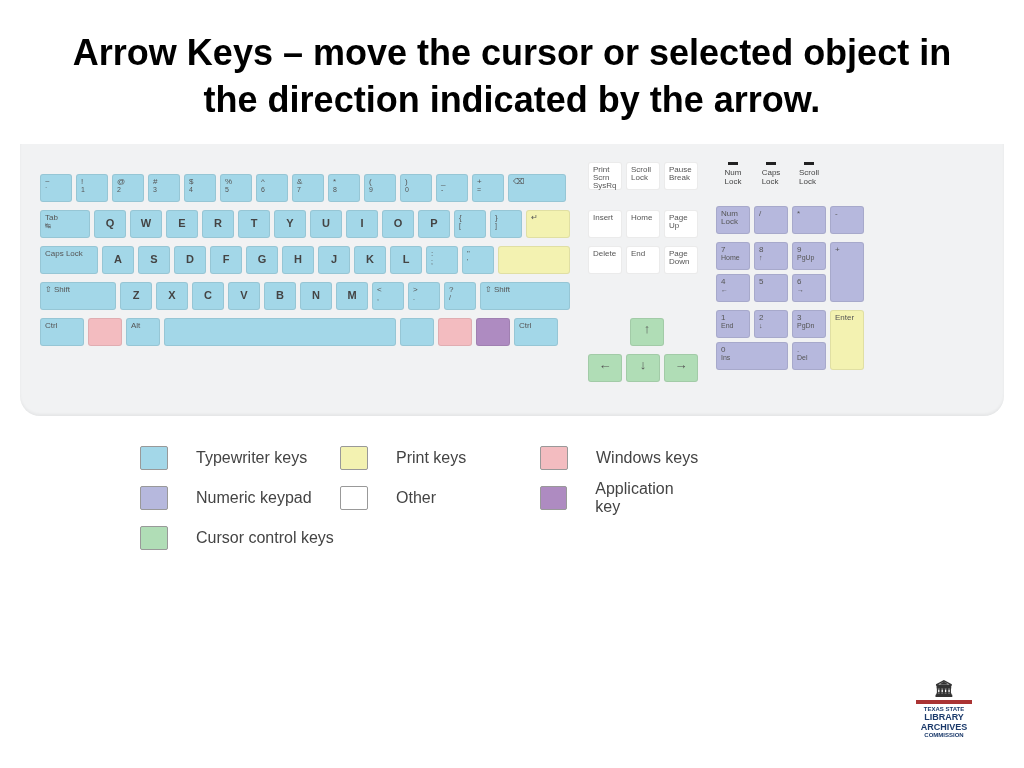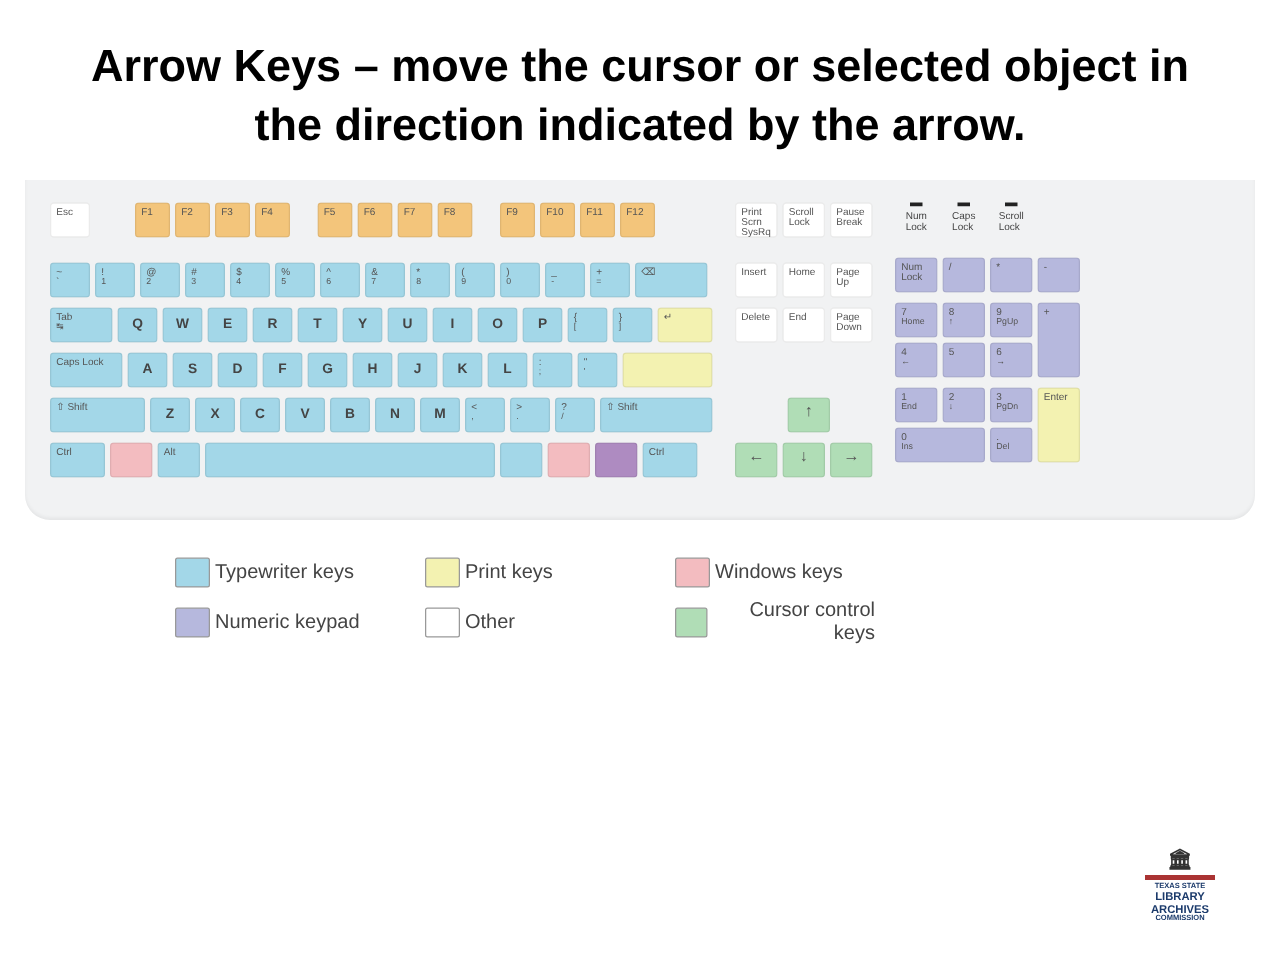--- a/index.html
+++ b/index.html
@@ -52,21 +52,21 @@
   .sect { display:flex; gap:18px; align-items:flex-start;}
   .col { display:flex; flex-direction:column; gap:4px;}
   .legend {
     margin: 30px 0 0 140px;
     font: 16px Arial, sans-serif;
     color: #444;
     display: grid;
     grid-template-columns: 200px 200px 160px;
     row-gap: 10px;
   }
-  .legend .item { display:flex; align-items:center; gap:4px;text-align:right;}
+  .legend .item { display:flex; align-items:center; gap:28px;}
   .legend .sw { width:26px; height:22px; border:1px solid #999; border-radius:2px;}
   .logos { position:absolute; right:40px; bottom:30px; display:flex; gap:30px; align-items:flex-end;}
   .logo1 { width:80px; text-align:center; font:bold 9px Arial; color:#1b3a6b;}
   .logo1 .bar{height:4px;background:#a33;margin:2px 12px;}
   .logo1 .bld{font-size:16px;color:#333;}
   .logo2 { width:110px; text-align:center; font:bold 9px Arial; color:#1b5a9b;}
   .logo2 .arc{width:90px;height:40px;border-radius:90px 90px 0 0;background:#1b6aa8;margin:0 auto 4px;position:relative;}
   .logo2 .arc::after{content:"";position:absolute;left:10px;top:8px;width:12px;height:10px;background:#fff;}
   .sub{font-size:7px;display:block;}
   .arrow{font-size:13px;line-height:1;color:#555;text-align:center;}
@@ -74,38 +74,20 @@
 </head>
 <body>
 
 <div class="title">Arrow Keys – move the cursor or selected object in the direction indicated by the arrow.</div>
 
 <div class="kbd-wrap">
  <div class="sect">
 
   <div class="col" style="flex:0 0 auto">
 
-    <div class="row">
-      <div class="key other" style="width:32px">Esc</div>
-      <div style="width:28px"></div>
-      <div class="key func" style="width:28px">F1</div>
-      <div class="key func" style="width:28px">F2</div>
-      <div class="key func" style="width:28px">F3</div>
-      <div class="key func" style="width:28px">F4</div>
-      <div style="width:14px"></div>
-      <div class="key func" style="width:28px">F5</div>
-      <div class="key func" style="width:28px">F6</div>
-      <div class="key func" style="width:28px">F7</div>
-      <div class="key func" style="width:28px">F8</div>
-      <div style="width:14px"></div>
-      <div class="key func" style="width:28px">F9</div>
-      <div class="key func" style="width:28px">F10</div>
-      <div class="key func" style="width:28px">F11</div>
-      <div class="key func" style="width:28px">F12</div>
-    </div>
     <div style="height:8px"></div>
 
     <div class="row" id="numrow">
           <div class="key type" style="width: 32px;">
             <span>~</span>
             <span class="sub">`</span>
           </div>
           <div class="key type" style="width: 32px;">
             <span>!</span>
             <span class="sub">1</span>
@@ -424,20 +406,24 @@
       <span class="sw win"></span>
       <span>Windows keys</span>
     </div>
   <div class="item">
       <span class="sw numpad"></span>
       <span>Numeric keypad</span>
     </div>
   <div class="item">
       <span class="sw other"></span>
       <span>Other</span>
+    </div>
+  <div class="item">
+      <span class="sw app"></span>
+      <span>Application key</span>
     </div>
   <div class="item">
       <span class="sw cursor"></span>
       <span>Cursor control keys</span>
     </div>
 </div>
 
 <div class="logos">
   <div class="logo1">
     <div class="bld">🏛</div>

